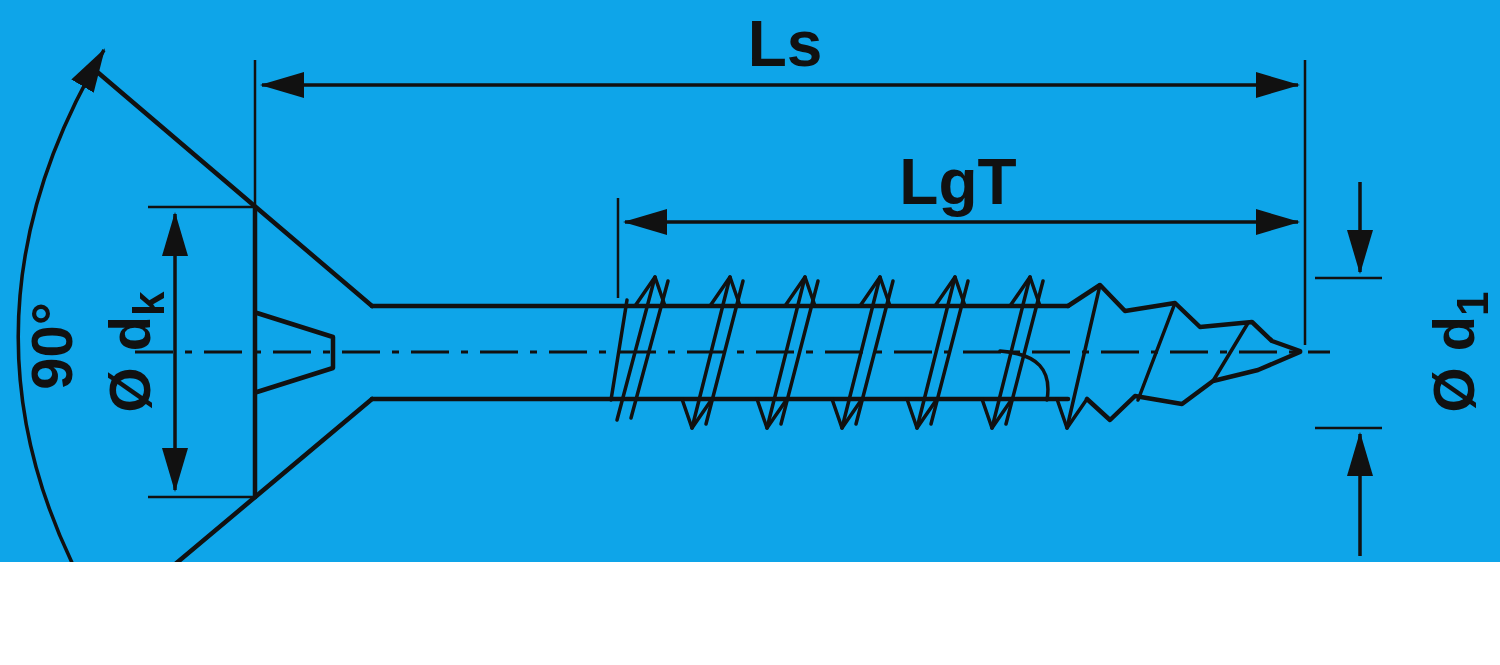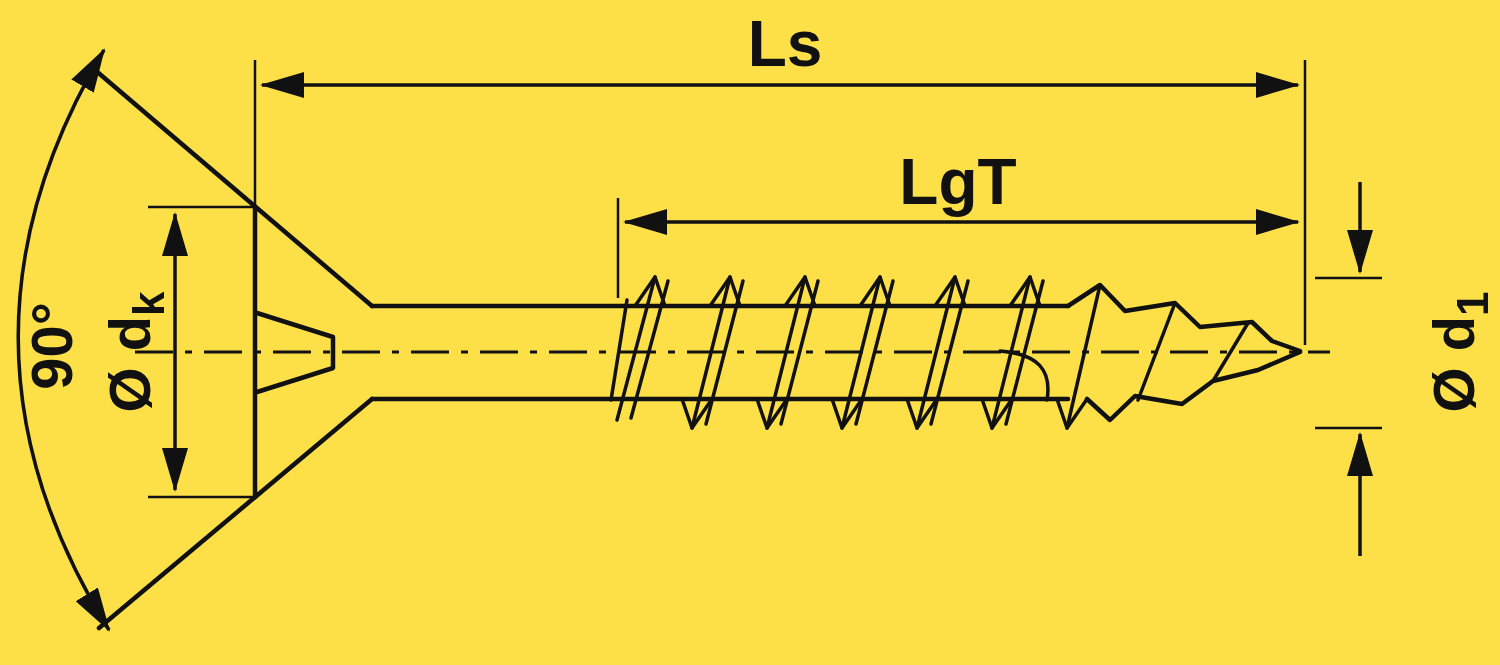--- a/index.html
+++ b/index.html
@@ -3,22 +3,22 @@
 <meta charset="utf-8">
 <style>
   html, body {
     margin: 0;
     padding: 0;
     background: #ffffff;
   }
   .stage {
     position: relative;
     width: 1500px;
-    height: 665px;
-    background: #fde047;
+    height: 562px;
+    background: #0ea5e9;
     overflow: hidden;
   }
   svg { display: block; }
   .outline {
     stroke: #111111;
     stroke-width: 4.5;
     fill: none;
     stroke-linecap: round;
     stroke-linejoin: round;
   }

